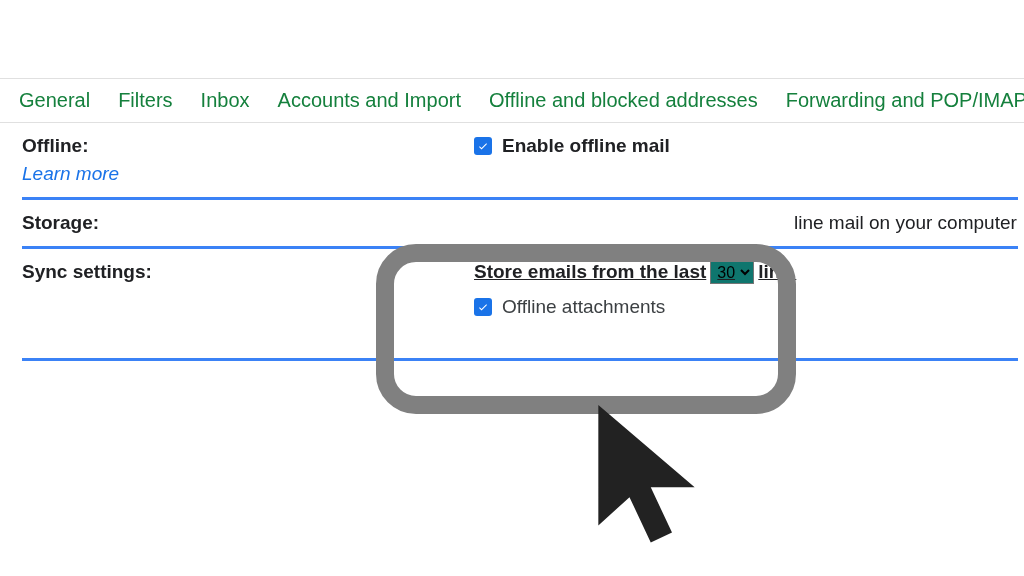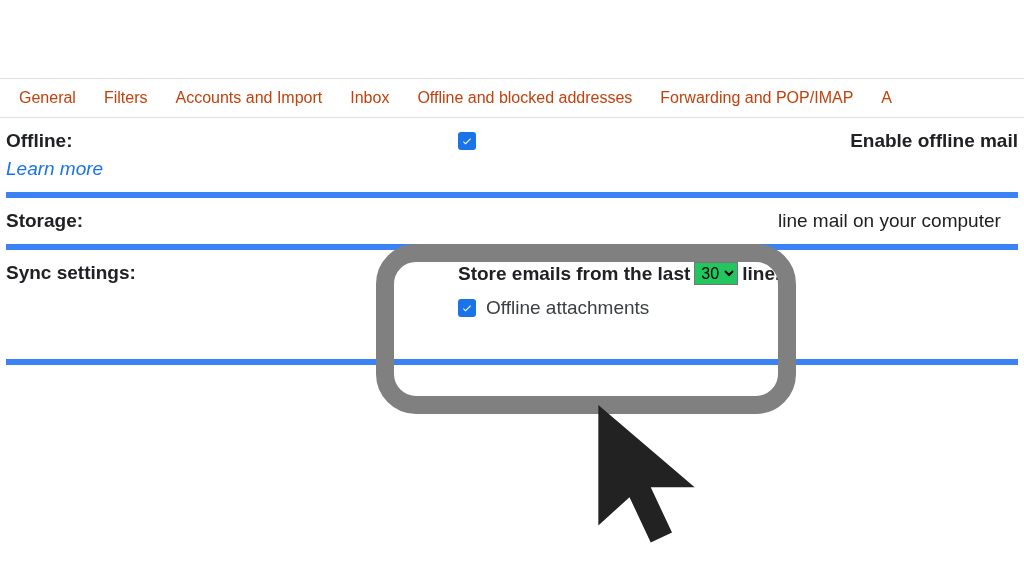--- a/index.html
+++ b/index.html
@@ -19,36 +19,37 @@
 
     .tabs-bar {
       display: flex;
       padding: 0 5px;
       border-top: 1px solid #e0e0e0;
       border-bottom: 1px solid #e0e0e0;
       gap: 0;
     }
 
     .tab {
-      color: #c2410c;
-      font-size: 16px;
+      color: #15803d;
+      font-size: 20px;
       padding: 10px 14px;
       cursor: pointer;
       white-space: nowrap;
     }
 
     .settings-body {
       padding: 0 6px;
     }
 
     .row {
       display: flex;
-      border-bottom: 6px solid #3b82f6;
+      border-bottom: 3px solid #3b82f6;
       padding: 12px 0;
       align-items: flex-start;
+      margin-left: 16px;
     }
 
     .row-label {
       width: 452px;
       font-size: 19px;
       font-weight: bold;
       color: #202124;
       flex-shrink: 0;
     }
 
@@ -63,21 +64,20 @@
 
     .row-content {
       flex: 1;
       font-size: 19px;
       color: #202124;
     }
 
     .checkbox-row {
       display: flex;
       align-items: center;
-      justify-content: space-between;
     }
 
     .checkbox {
       width: 18px;
       height: 18px;
       background: #1a73e8;
       border-radius: 3px;
       margin-right: 10px;
       display: inline-flex;
       align-items: center;
@@ -101,29 +101,30 @@
     }
 
     .storage-text {
       font-weight: normal;
       white-space: nowrap;
     }
 
     .sync-line1 {
       font-weight: bold;
       display: flex;
-      align-items: center;
+      align-items: flex-start;
       flex-wrap: wrap;
+      text-decoration: underline;
     }
 
     .days-select {
       font-size: 16px;
       margin: 0 4px;
       border: 1px solid #767676;
-      background: #22c55e;
+      background: #0f766e;
       padding: 1px 2px;
       font-family: inherit;
     }
 
     .sync-line2 {
       margin-top: 12px;
       display: flex;
       align-items: center;
     }
 
@@ -157,22 +158,22 @@
     }
   </style>
 </head>
 <body>
 
 <div class="top-space"></div>
 
 <div class="tabs-bar">
   <div class="tab">General</div>
   <div class="tab">Filters</div>
+  <div class="tab">Inbox</div>
   <div class="tab">Accounts and Import</div>
-  <div class="tab">Inbox</div>
   <div class="tab">Offline and blocked addresses</div>
   <div class="tab">Forwarding and POP/IMAP</div>
   <div class="tab">A</div>
 </div>
 
 <div class="settings-body">
 
   <div class="row">
     <div class="row-label">
       <span>Offline:</span>

